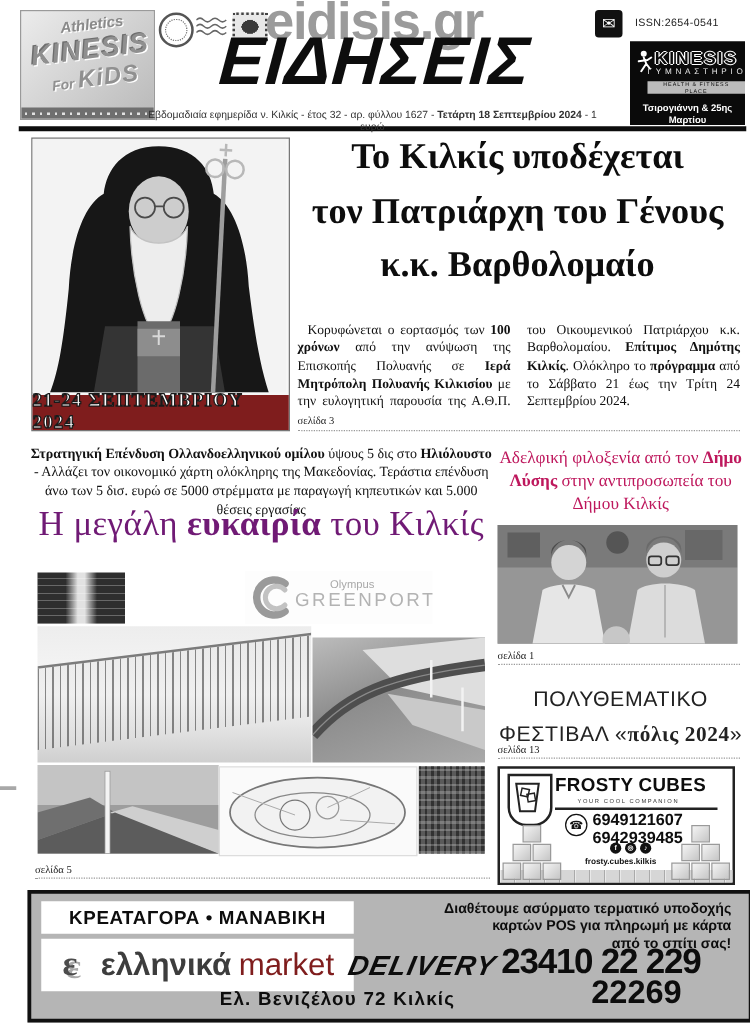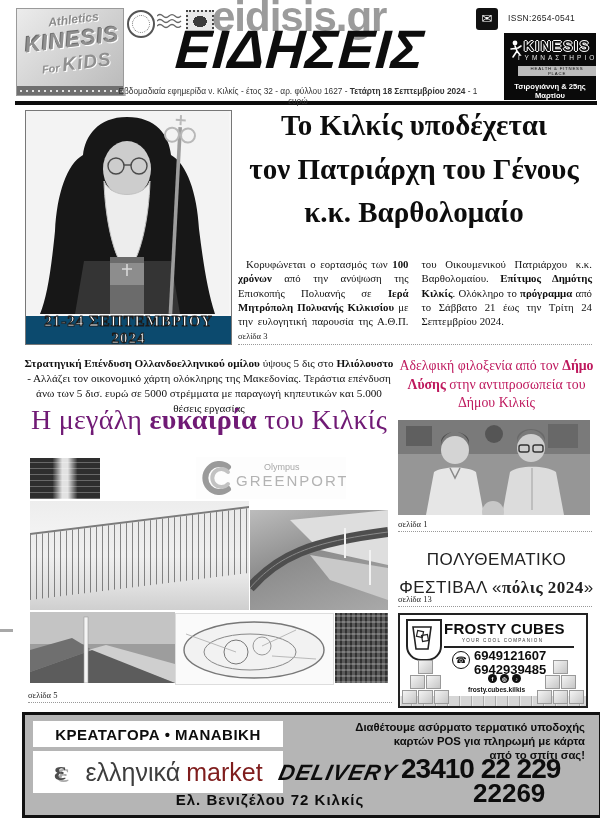--- a/index.html
+++ b/index.html
@@ -41,23 +41,23 @@
   .gym-name{font-weight:bold;font-size:14px;letter-spacing:1.5px;margin:5px 0 0 14px;
            color:#0a0a0a;text-shadow:-1px 0 #fff,1px 0 #fff,0 -1px #fff,0 1px #fff;}
   .gym-type{font-size:6.5px;letter-spacing:3px;color:#e8e8e8;margin-left:14px;}
   .gym-tag{font-size:4.3px;letter-spacing:.8px;color:#0a0a0a;background:#bbb;display:inline-block;
            padding:0 3px;margin:1px 0 0 14px;}
   .gym-addr{font-size:7.6px;font-weight:bold;margin-top:3px;}
   .header-rule{left:15px;top:101px;width:582px;height:4px;background:#0d0d0d;}
 
   
   .photo-box{left:25px;top:110px;width:205px;height:233px;border:1px solid #777;background:#f6f6f6;}
-  .photo-caption{position:absolute;bottom:0;left:0;right:0;height:28px;background:#0c4a6e;
+  .photo-caption{position:absolute;bottom:0;left:0;right:0;height:28px;background:#7f1d1d;
            display:flex;align-items:center;justify-content:center;
-           font-weight:bold;font-size:15px;letter-spacing:1px;color:#fff;text-align:center;
+           font-weight:bold;font-size:15px;letter-spacing:1px;color:#fff;
            -webkit-text-stroke:1px #1a1a1a;}
   .lead-headline{left:236px;top:104px;width:356px;text-align:center;font-weight:bold;
            font-size:29px;line-height:1.5;color:#0d0d0d;}
   .lead-body{left:238px;top:257px;width:354px;column-count:2;column-gap:13px;
            font-size:10.8px;line-height:1.32;text-align:justify;text-indent:8px;}
   .rule-r1{left:238px;top:344px;width:354px;}
   .pageref3{left:238px;top:331px;}
 
   
   .inv-intro{left:22px;top:356px;width:374px;text-align:center;font-size:11.2px;line-height:1.35;}
@@ -116,21 +116,21 @@
   .f-ice-bottom{position:absolute;left:0;right:0;bottom:0;height:10px;
       background:repeating-linear-gradient(90deg,#e9e9e9 0 1px,#d6d6d6 1px 11px,#aaa 11px 12px);}
 
   
   .market{left:22px;top:712px;width:574px;height:100px;background:#b5b5b5;border:3px solid #111;
       font-family:"Liberation Sans",sans-serif;}
   .m-top{position:absolute;left:8px;top:6px;width:250px;height:26px;background:#fff;display:flex;
       align-items:center;justify-content:center;font-weight:bold;font-size:15px;letter-spacing:.5px;color:#0d0d0d;}
   .m-brand{position:absolute;left:8px;top:36px;width:250px;height:42px;background:#fff;display:flex;
       align-items:center;justify-content:center;gap:6px;}
-  .m-brand-bold{font-weight:normal;font-size:25px;color:#3d3d3d;}
+  .m-brand-bold{font-weight:bold;font-size:25px;color:#3d3d3d;}
   .m-brand-light{font-size:25px;color:#7f1d1d;}
   .m-pos{position:absolute;left:230px;top:5px;width:330px;text-align:right;font-weight:bold;
       font-size:11.3px;line-height:1.25;color:#0d0d0d;}
   .m-delivery{position:absolute;left:254px;top:45px;font-weight:bold;font-style:italic;font-size:22px;
       letter-spacing:1px;transform:skewX(-12deg);color:#0d0d0d;}
   .m-phone-main{position:absolute;left:376px;top:38px;font-weight:bold;font-size:28px;letter-spacing:-1px;color:#0d0d0d;}
   .m-phone-alt{position:absolute;left:448px;top:63px;font-weight:bold;font-size:26px;color:#0d0d0d;}
   .m-address{position:absolute;left:120px;top:76px;width:250px;text-align:center;font-weight:bold;
       font-size:15px;letter-spacing:1px;color:#0d0d0d;}
 </style>

